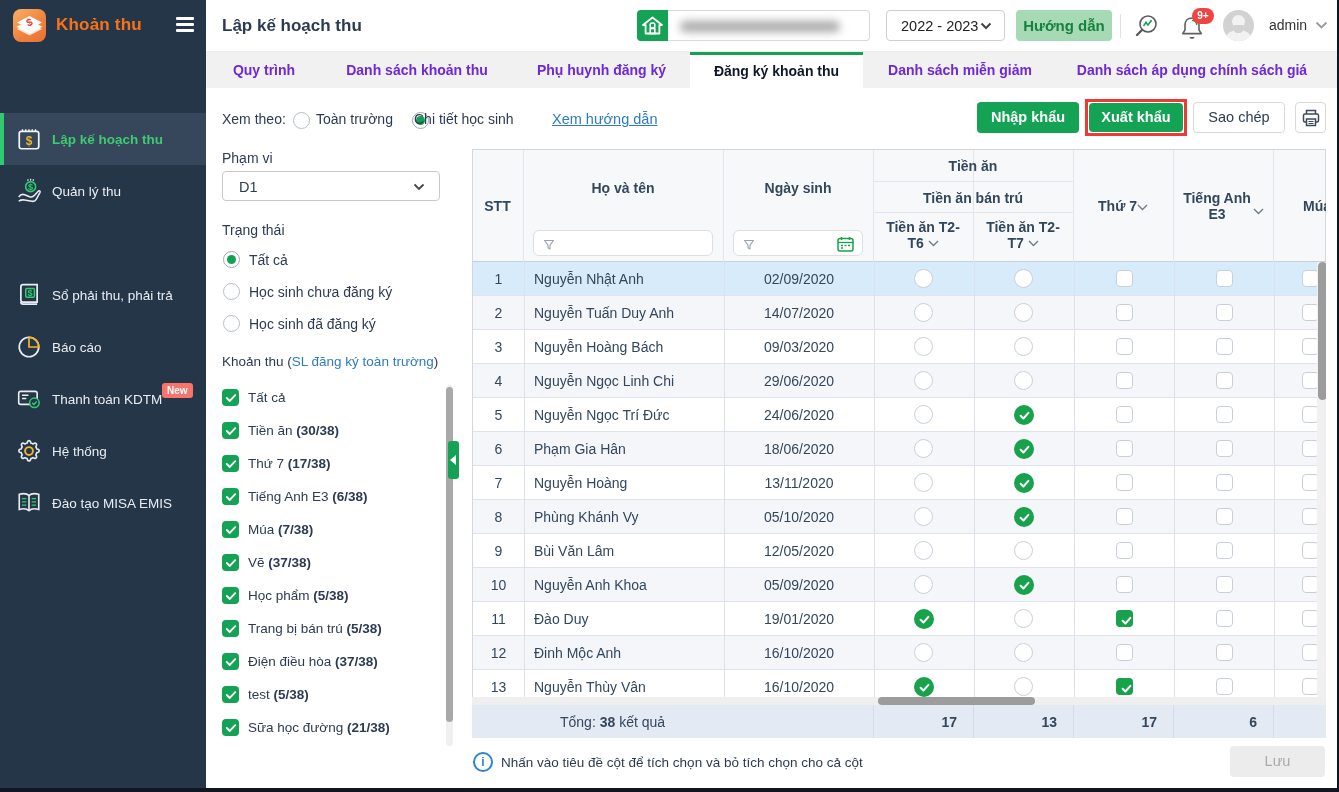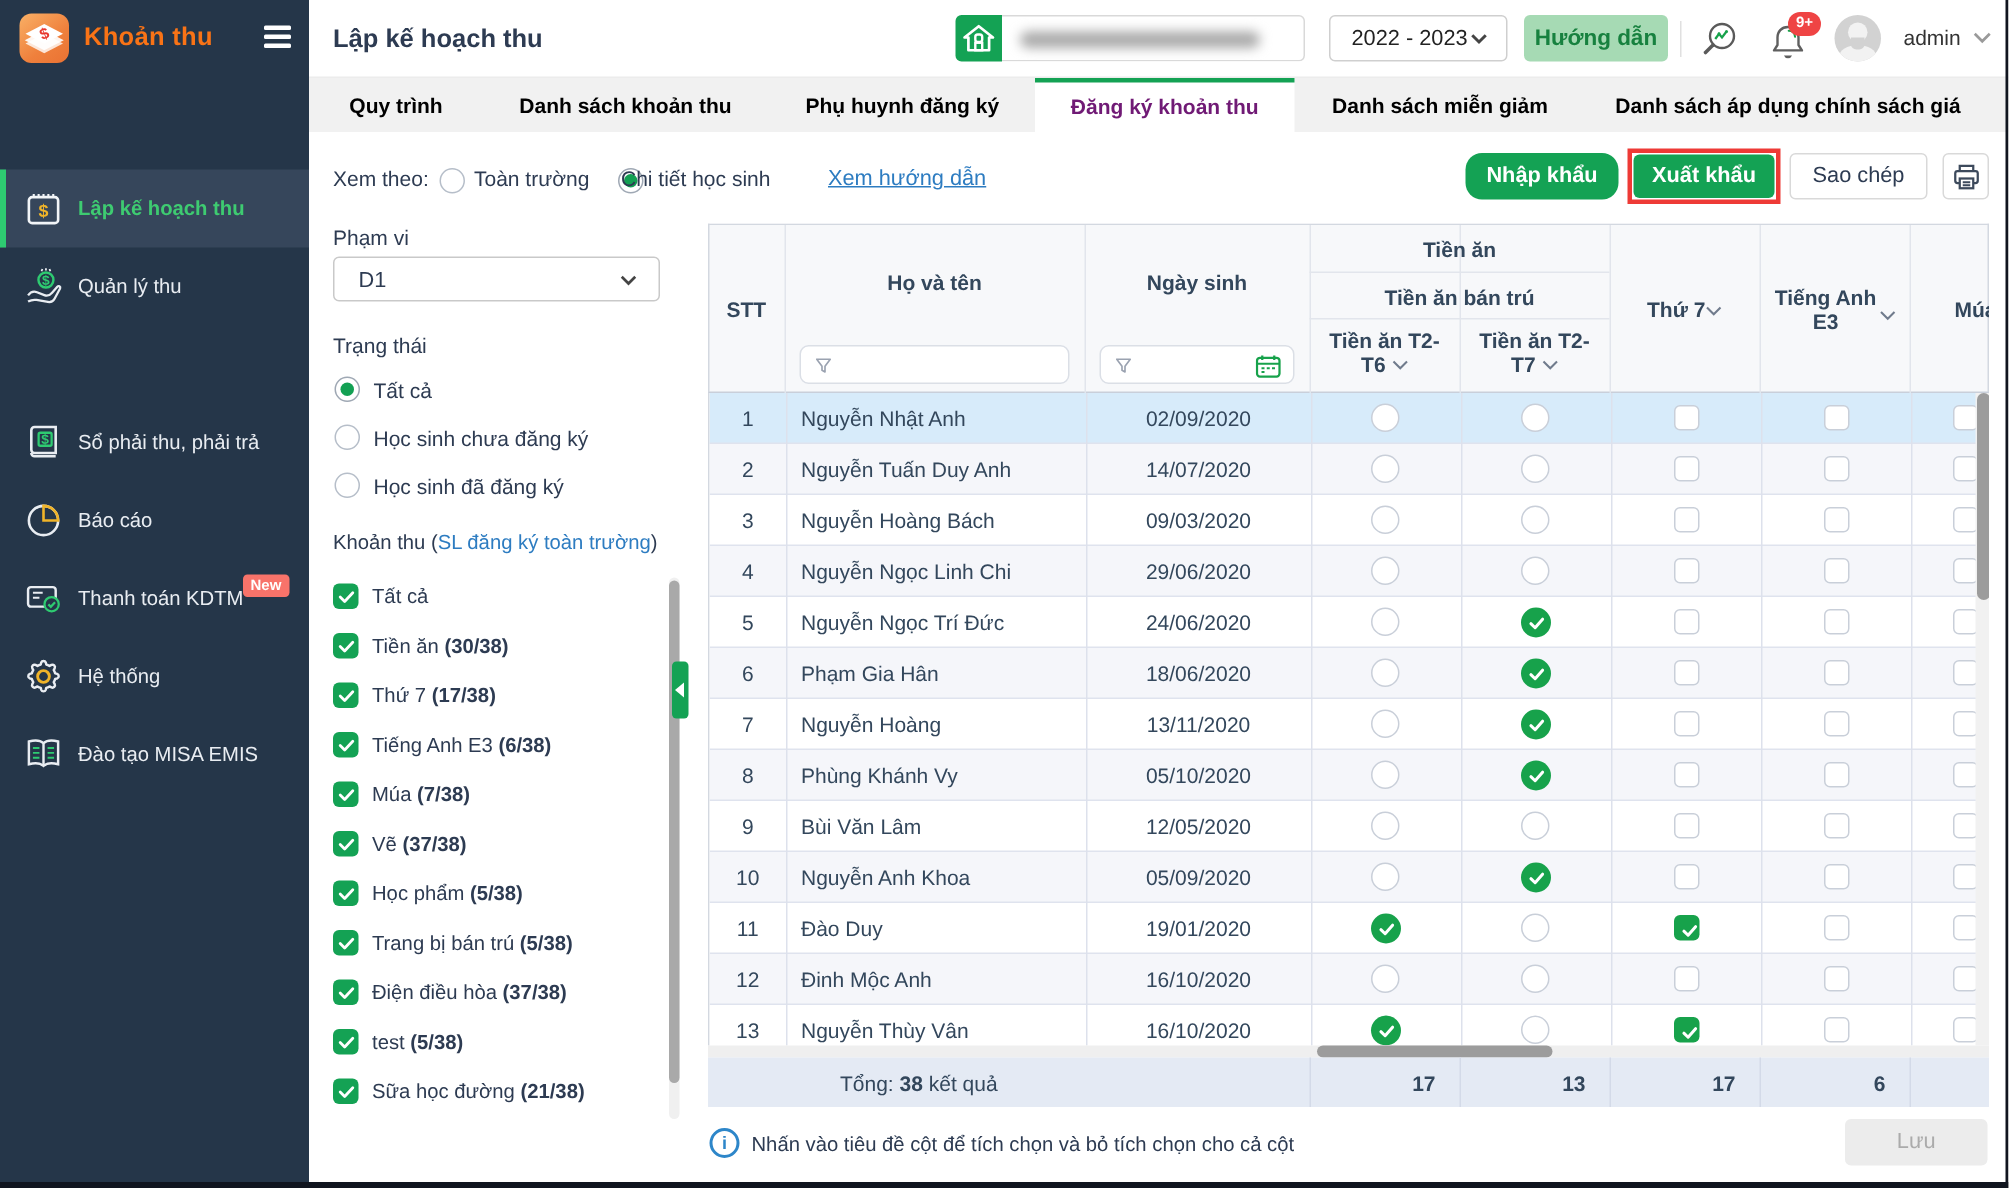--- a/index.html
+++ b/index.html
@@ -23,22 +23,22 @@
 #homebtn{left:431px;top:10px;width:31px;height:31px;background:#14a254;border-radius:4px 0 0 4px;}
 #schoolfield{left:462px;top:10px;width:202px;height:31px;background:#fff;border:1px solid #d9d9d9;border-left:none;border-radius:0 4px 4px 0;overflow:hidden;}
 #blur1{left:12px;top:10px;width:160px;height:11px;border-radius:6px;background:#a9a9a9;filter:blur(4px);}
 #yearsel{left:680px;top:10px;width:119px;height:31px;border:1px solid #cfcfcf;border-radius:4px;font-size:14.5px;color:#222;}
 #yearsel span{position:absolute;left:14px;top:7px;}
 #hdbtn{left:810px;top:10px;width:96px;height:31px;background:#a6dab4;border-radius:4px;color:#17813f;font-weight:bold;font-size:15px;text-align:center;line-height:31px;}
 #tdivider{left:914px;top:14px;width:1px;height:24px;background:#e0e0e0;}
 #adminname{left:1063px;top:17px;font-size:14px;color:#333;}
 
 #tabbar{left:206px;top:52px;width:1133px;height:36px;background:#f1f1f1;}
-.tab{top:0;height:40px;font-size:14px;font-weight:bold;color:#000000;text-align:center;line-height:36px;white-space:nowrap;}
-#activetab{left:484px;top:0;width:173px;height:37px;background:#fff;border-top:3px solid #14a254;color:#701a75;line-height:33px;}
+.tab{top:0;height:40px;font-size:14px;font-weight:bold;color:#6d28d9;text-align:center;line-height:36px;white-space:nowrap;}
+#activetab{left:484px;top:0;width:173px;height:37px;background:#fff;border-top:3px solid #14a254;color:#0f172a;line-height:33px;}
 
 .lbl{font-size:14px;color:#2d3b52;white-space:nowrap;}
 .radio{width:17px;height:17px;border-radius:50%;background:#fff;border:1px solid #b6bec9;}
 .radio.sel{border:1px solid #9fa8b4;}
 .radio.sel::after{content:"";position:absolute;left:3px;top:3px;width:9px;height:9px;border-radius:50%;background:#13a053;}
 .gbtn{background:#14a254;color:#fff;font-weight:bold;font-size:14.5px;text-align:center;border-radius:4px;}
 .wbtn{background:#fff;border:1px solid #d9d9d9;color:#2d3b52;font-size:14.5px;text-align:center;border-radius:4px;}
 
 .selbox{border:1px solid #c9c9c9;border-radius:4px;background:#fff;font-size:14.5px;color:#2d3b52;}
 .chk{width:17px;height:17px;border-radius:4px;background:#14a254;}
@@ -106,21 +106,21 @@
     <div class="abs tab" style="left:669px;width:170px;">Danh sách miễn giảm</div>
     <div class="abs tab" style="left:839px;width:294px;">Danh sách áp dụng chính sách giá</div>
   </div>
 
   <div class="abs lbl" style="left:222px;top:111px;">Xem theo:</div>
   <div class="abs radio" style="left:293px;top:112px;"></div>
   <div class="abs lbl" style="left:316px;top:111px;">Toàn trường</div>
   <div class="abs radio sel" style="left:412px;top:112px;"></div>
   <div class="abs lbl" style="left:414px;top:111px;text-align:right;">Chi tiết học sinh</div>
   <div class="abs" style="left:552px;top:111px;font-size:14.5px;color:#2d7cc1;text-decoration:underline;">Xem hướng dẫn</div>
-  <div class="abs gbtn" style="left:977px;top:102px;width:102px;height:31px;line-height:31px;border-radius:11px;">Nhập khẩu</div>
+  <div class="abs gbtn" style="left:977px;top:102px;width:102px;height:31px;line-height:31px;">Nhập khẩu</div>
   <div class="abs" style="left:1085px;top:99px;width:102px;height:37px;border:3px solid #ee3a36;"></div>
   <div class="abs gbtn" style="left:1089px;top:103px;width:94px;height:29px;line-height:29px;">Xuất khẩu</div>
   <div class="abs wbtn" style="left:1193px;top:102px;width:92px;height:31px;line-height:29px;">Sao chép</div>
   <div class="abs wbtn" style="left:1295px;top:102px;width:31px;height:31px;">
     <svg width="20" height="20" viewBox="0 0 20 20" style="margin-top:5px;">
         <g fill="none" stroke="#3d4a5c" stroke-width="1.5">
           <path d="M5.5 6 V2.5 h9 V6"></path>
           <rect x="2.5" y="6" width="15" height="8" rx="1.5"></rect>
           <rect x="5.5" y="11" width="9" height="6.5" fill="#fff"></rect>
           <path d="M7.5 13.5 h5 M7.5 15.5 h5" stroke-width="1.2"></path>

